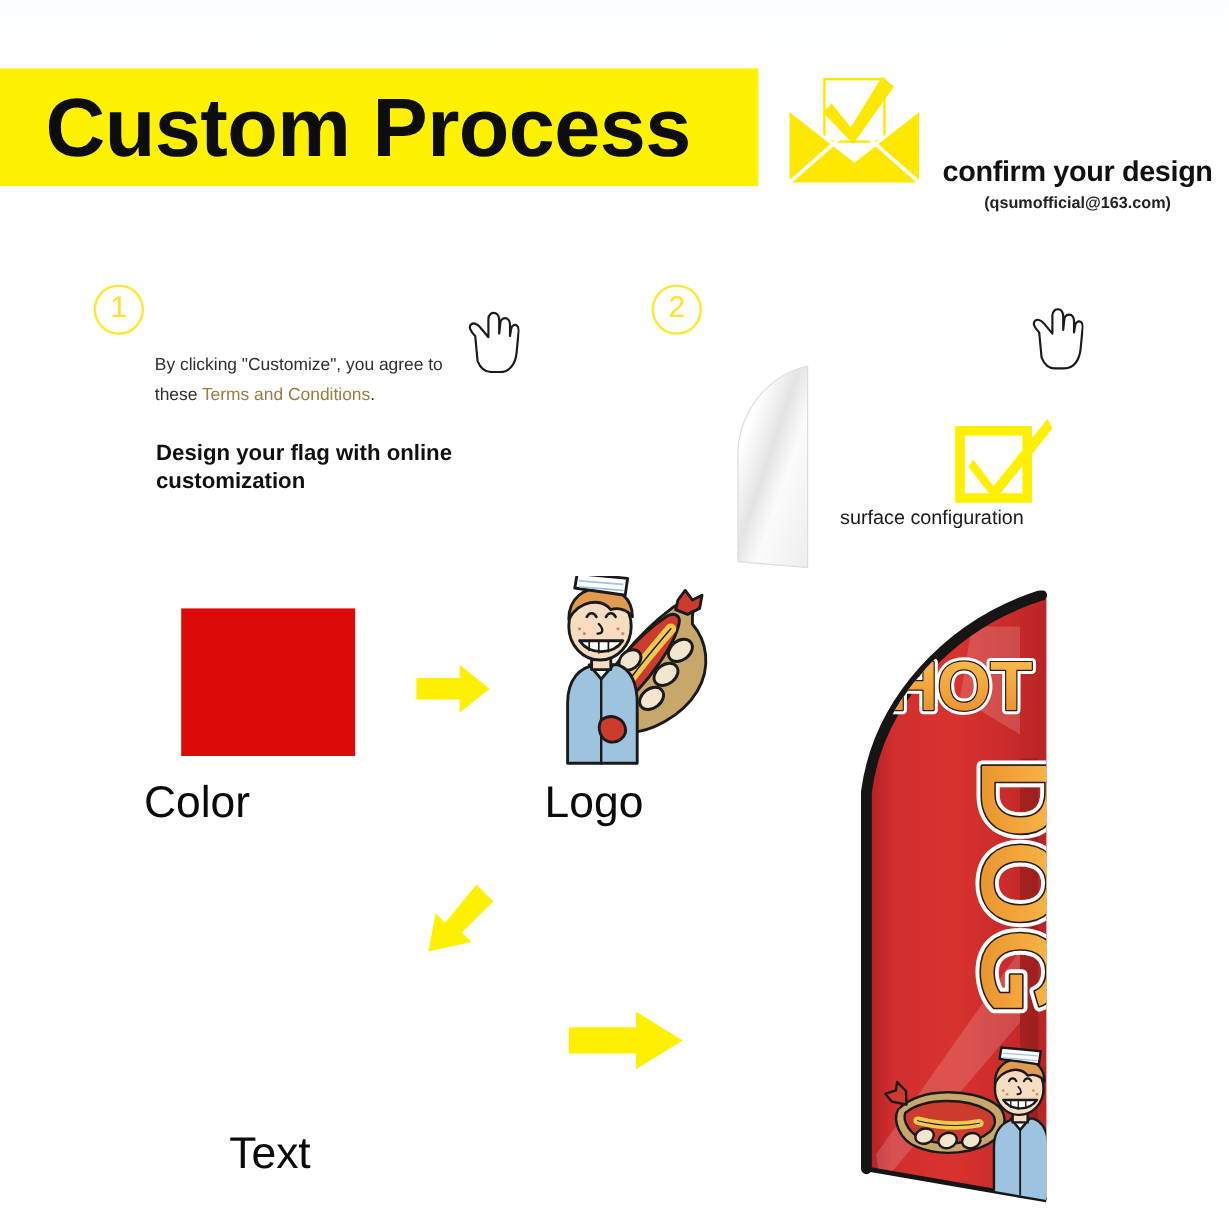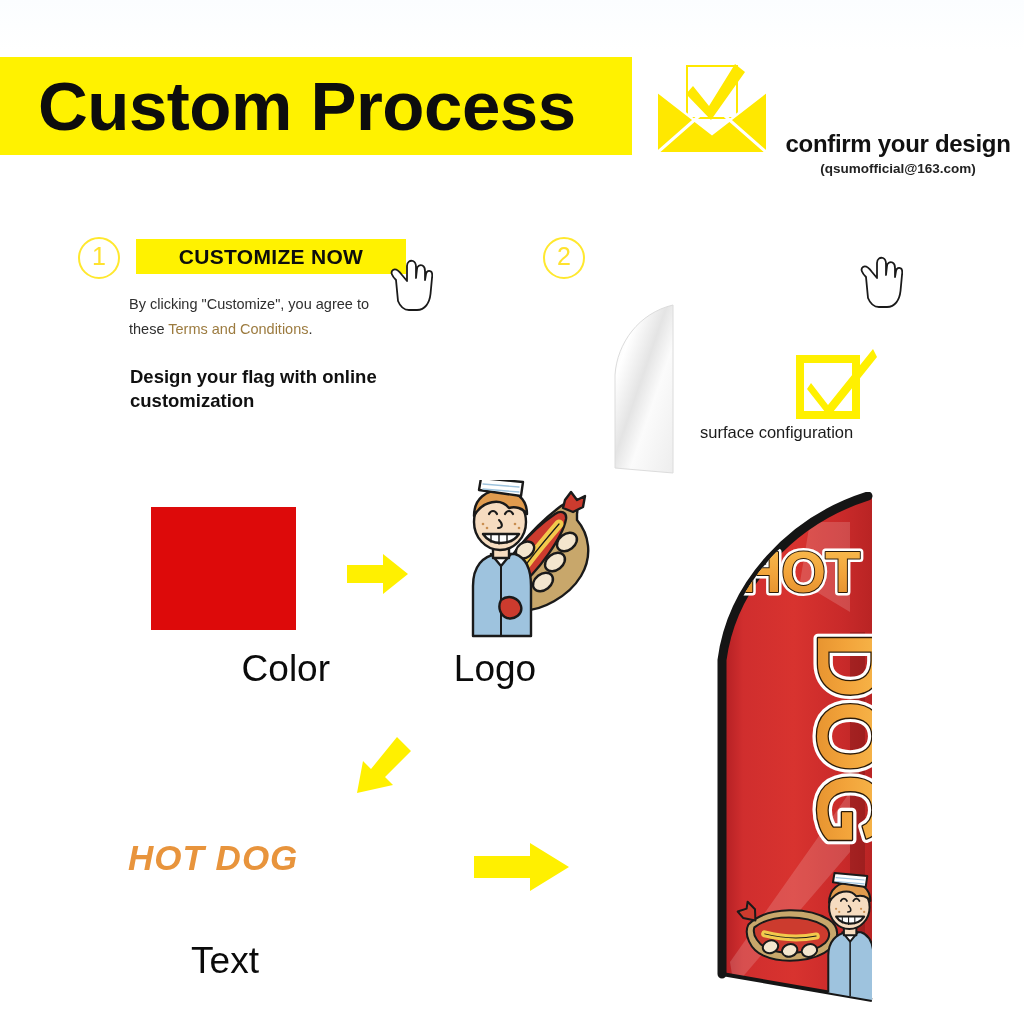--- a/index.html
+++ b/index.html
@@ -188,21 +188,21 @@
     top: 507px;
     width: 145px;
     height: 123px;
     background: #DD0A0A;
   }
   .label-color {
     position: absolute;
     left: 120px;
     top: 648px;
     width: 210px;
-    text-align: right;
+    text-align: left;
     font-family: "Liberation Sans", sans-serif;
     font-size: 37px;
     color: #0b0b0b;
   }
   .logo-art {
     position: absolute;
     left: 443px;
     top: 480px;
     width: 160px;
     height: 160px;
@@ -297,23 +297,20 @@
       <path d="M3 28 L57 70 L111 28" stroke="#ffffff" stroke-width="2.5" fill="none"></path>
     </svg>
   </div>
 
   <div class="confirm-block">
     <div class="confirm-title">confirm your design</div>
     <div class="confirm-email">(qsumofficial@163.com)</div>
   </div>
 
   <div class="step-circle step1-circle">1</div>
-  <div class="step-header step1-header">
-    <span>CUSTOMIZE NOW</span>
-  </div>
   <div class="hand-cursor hand1">
     <svg viewBox="0 0 46 54" width="46" height="54">
       <path d="M9 22 C5 18 3 14 6 12 C9 10 12 13 15 17 L20 23 L20 8 C20 4 23 2 26 3 C28.5 4 29 6 29 9 L29 20 L30 11
                C30 8 33 6.5 35.5 7.5 C37.5 8.5 38 10.5 38 13 L38 22 L39 16 C39.5 13 42 12 44 13.5
                C45.5 14.7 45.5 17 45 20 L43.5 36 C42.5 45 38 52 30 52 L22 52 C16 52 13 48 11 43 Z" fill="#ffffff" stroke="#1a1a1a" stroke-width="1.8" stroke-linejoin="round"></path>
     </svg>
   </div>
 
   <div class="agree-text">
     <span>By clicking "Customize", you agree to these </span><span class="tc-link">Terms and Conditions</span><span>.</span>
@@ -419,21 +416,20 @@
     </svg>
   </div>
   <div class="label-logo">Logo</div>
 
   <div class="arrow-diag">
     <svg viewBox="0 0 76 66" width="76" height="66">
       <path d="M60 2 L74 16 L48 42 L56 50 L20 58 L26 26 L34 34 Z" fill="#FFF000"></path>
     </svg>
   </div>
 
-  <div class="hotdog-text">HOT DOG</div>
   <div class="label-text">Text</div>
 
   <div class="arrow-right-2">
     <svg viewBox="0 0 100 54" width="100" height="54">
       <path d="M2 16 L58 16 L58 3 L97 27 L58 51 L58 38 L2 38 Z" fill="#FFF000"></path>
     </svg>
   </div>
 
   <div class="result-flag">
     <svg viewBox="0 0 230 515" width="230" height="515">

